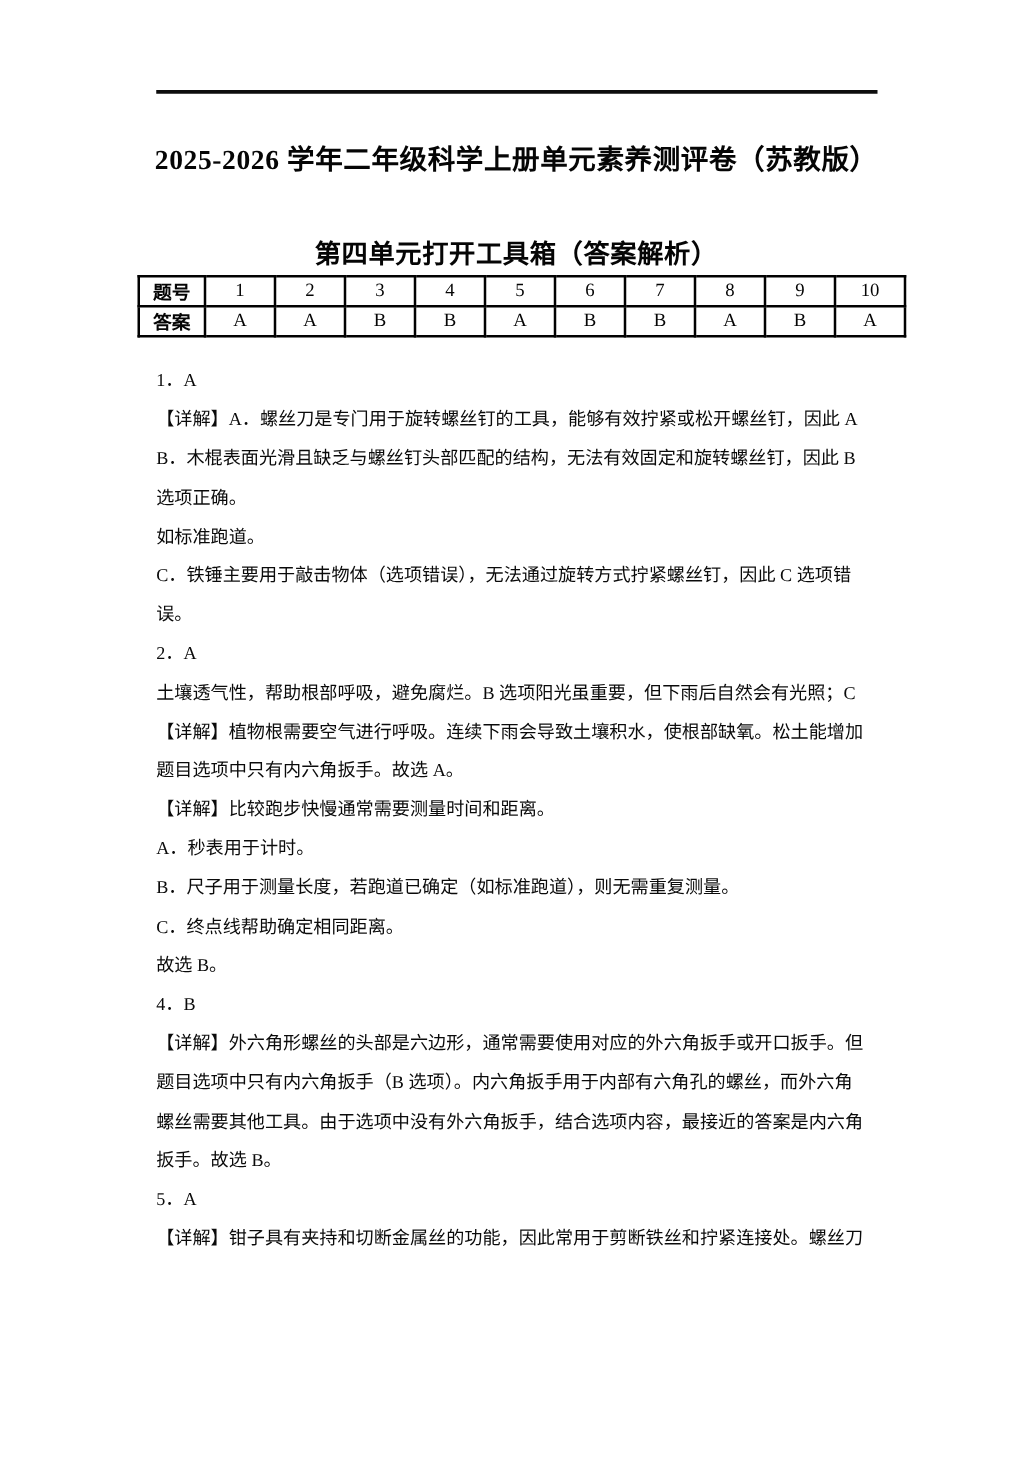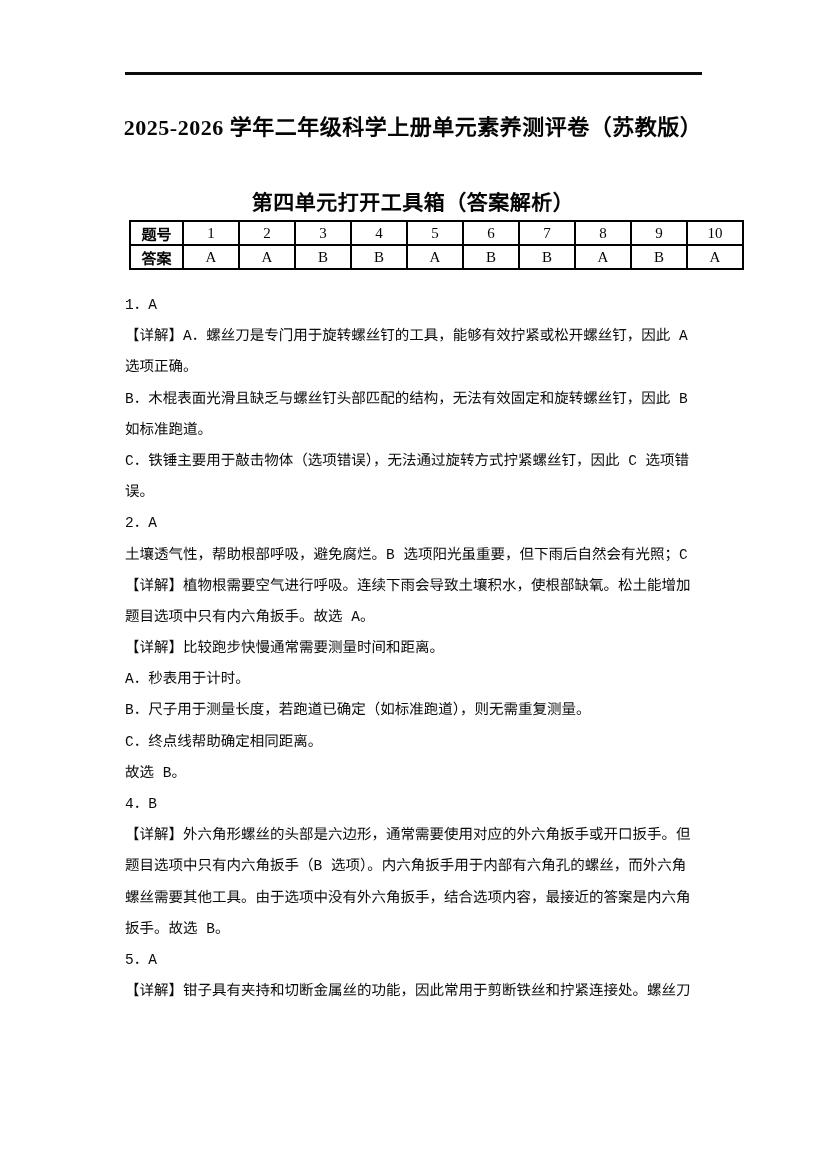--- a/index.html
+++ b/index.html
@@ -28,21 +28,21 @@
     font-weight: bold;
     color: #050505;
     font-family: "Liberation Serif", "DejaVu Serif", serif;
     letter-spacing: 0.5px;
   }
   .doc-title.t1 { top: 112px; font-size: 22px; line-height: 32px; }
   .doc-title.t2 { top: 188px; font-size: 21px; line-height: 30px; }
 
   table.answer-key {
     position: absolute;
-    left: 129px; top: 220px;
+    left: 110px; top: 220px;
     border-collapse: collapse;
     table-layout: fixed;
     padding-left: 12px;
   }
   table.answer-key td {
     border: 2px solid #000;
     height: 22px;
     padding: 0;
     text-align: center;
     vertical-align: middle;
@@ -61,21 +61,21 @@
     position: absolute;
     left: 125px; top: 290px;
     width: 577px;
   }
   .line {
     height: 31.2px;
     line-height: 31.2px;
     font-size: 14.5px;
     white-space: pre;
     color: #0a0a0a;
-    font-family: Liberation Mono, monospace;
+    font-family: Liberation Serif, serif;
   }
 </style>
 </head>
 <body>
 
 <div class="page">
 
   <div class="top-rule"></div>
 
   <div class="doc-title t1">2025-2026 学年二年级科学上册单元素养测评卷（苏教版）</div>
@@ -108,22 +108,22 @@
       <td class="cell">A</td>
       <td class="cell">B</td>
       <td class="cell">A</td>
     </tr>
   </tbody>
     </table>
 
   <div class="body-text">
     <div class="line">1．A</div>
     <div class="line">【详解】A．螺丝刀是专门用于旋转螺丝钉的工具，能够有效拧紧或松开螺丝钉，因此 A</div>
+    <div class="line">B．木棍表面光滑且缺乏与螺丝钉头部匹配的结构，无法有效固定和旋转螺丝钉，因此 B</div>
     <div class="line">选项正确。</div>
-    <div class="line">B．木棍表面光滑且缺乏与螺丝钉头部匹配的结构，无法有效固定和旋转螺丝钉，因此 B</div>
     <div class="line">如标准跑道。</div>
     <div class="line">C．铁锤主要用于敲击物体（选项错误），无法通过旋转方式拧紧螺丝钉，因此 C 选项错</div>
     <div class="line">误。</div>
     <div class="line">2．A</div>
     <div class="line">土壤透气性，帮助根部呼吸，避免腐烂。B 选项阳光虽重要，但下雨后自然会有光照；C</div>
     <div class="line">【详解】植物根需要空气进行呼吸。连续下雨会导致土壤积水，使根部缺氧。松土能增加</div>
     <div class="line">题目选项中只有内六角扳手。故选 A。</div>
     <div class="line">【详解】比较跑步快慢通常需要测量时间和距离。</div>
     <div class="line">A．秒表用于计时。</div>
     <div class="line">B．尺子用于测量长度，若跑道已确定（如标准跑道），则无需重复测量。</div>

